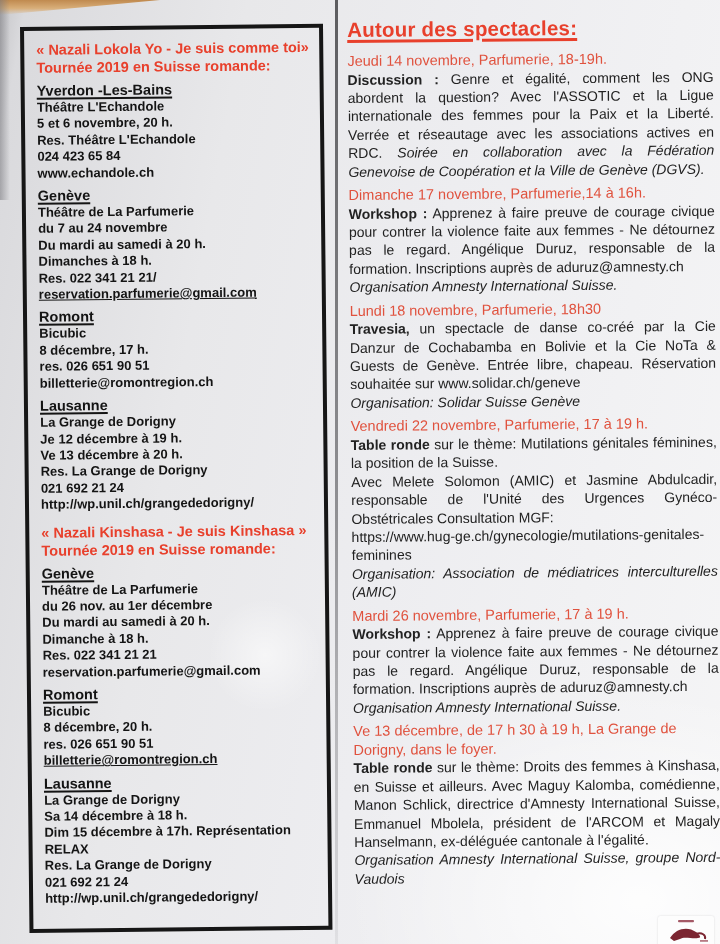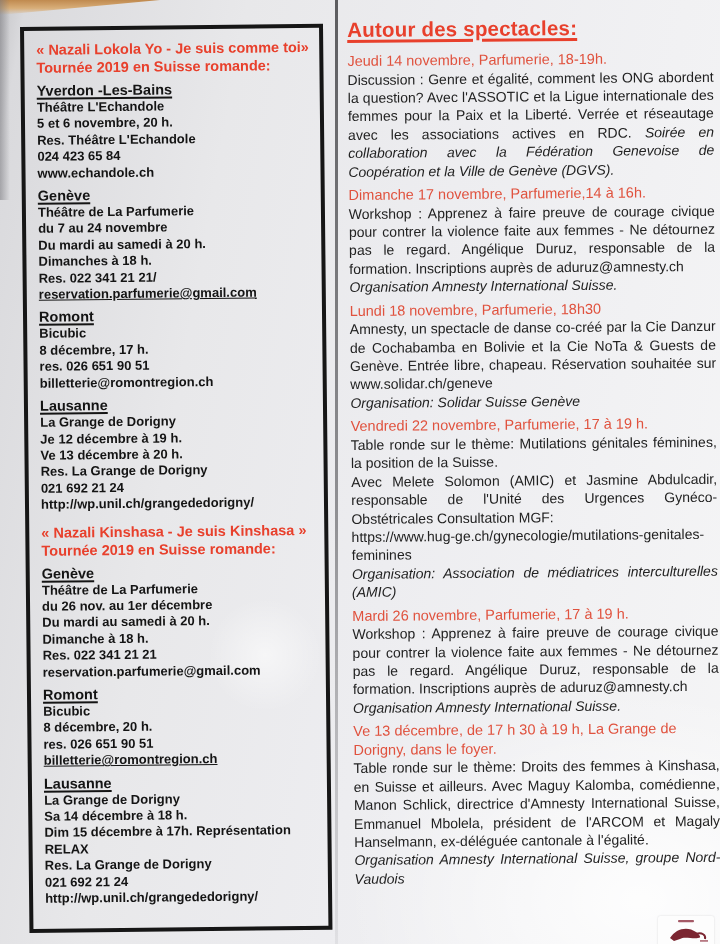--- a/index.html
+++ b/index.html
@@ -50,21 +50,21 @@
     color:#222;
   }
   .main-heading{
     color:var(--accent,#e8402c);font-weight:bold;font-size:20.5px;margin:4px 0 10px;
     text-decoration:underline;text-decoration-thickness:2.5px;text-underline-offset:3px;
     letter-spacing:.2px;
   }
   .event{margin-bottom:2px;}
   .event-date{color:var(--date-red,#e2533f);font-size:14.5px;line-height:18.6px;margin-top:5px;}
   .event-body{font-size:14px;line-height:18.4px;text-align:justify;}
-  .event-body .b{font-weight:normal;}
+  .event-body .b{font-weight:bold;}
   .event-body .i{font-style:italic;}
 
   
   .corner-logo{position:absolute;right:6px;bottom:-6px;width:56px;height:34px;
     background:#fdfdfd;border-radius:2px;box-shadow:0 0 2px rgba(0,0,0,.15);}
   .corner-logo svg{display:block;}
 </style>
 </head>
 <body>
 
@@ -140,21 +140,21 @@
     <div class="event-body"><span class="b">Discussion :</span><span class=""> Genre et égalité, comment les ONG abordent la question? Avec l'ASSOTIC et la Ligue internationale des femmes pour la Paix et la Liberté. Verrée et réseautage avec les associations actives en RDC. </span><span class="i">Soirée en collaboration avec la Fédération Genevoise de Coopération et la Ville de Genève (DGVS).</span></div>
   </div>
 
   <div class="event">
     <div class="event-date">Dimanche 17 novembre, Parfumerie,14 à 16h.</div>
     <div class="event-body"><span class="b">Workshop :</span><span class=""> Apprenez à faire preuve de courage civique pour contrer la violence faite aux femmes - Ne détournez pas le regard. Angélique Duruz, responsable de la formation. Inscriptions auprès de aduruz@amnesty.ch</span><br><span class="i">Organisation Amnesty International Suisse.</span></div>
   </div>
 
   <div class="event">
     <div class="event-date">Lundi 18 novembre, Parfumerie, 18h30</div>
-    <div class="event-body"><span class="b">Amnesty,</span><span class=""> un spectacle de danse co-créé par la Cie Danzur de Cochabamba en Bolivie et la Cie NoTa &amp; Guests de Genève. Entrée libre, chapeau. Réservation souhaitée sur www.solidar.ch/geneve</span><br><span class="i">Organisation: Solidar Suisse Genève</span></div>
+    <div class="event-body"><span class="b">Travesia,</span><span class=""> un spectacle de danse co-créé par la Cie Danzur de Cochabamba en Bolivie et la Cie NoTa &amp; Guests de Genève. Entrée libre, chapeau. Réservation souhaitée sur www.solidar.ch/geneve</span><br><span class="i">Organisation: Solidar Suisse Genève</span></div>
   </div>
 
   <div class="event">
     <div class="event-date">Vendredi 22 novembre, Parfumerie, 17 à 19 h.</div>
     <div class="event-body"><span class="b">Table ronde</span><span class=""> sur le thème: Mutilations génitales féminines, la position de la Suisse.</span><br><span class="">Avec Melete Solomon (AMIC) et Jasmine Abdulcadir, responsable de l'Unité des Urgences Gynéco-Obstétricales Consultation MGF:</span><br><span class="">https://www.hug-ge.ch/gynecologie/mutilations-genitales-feminines</span><br><span class="i">Organisation: Association de médiatrices interculturelles (AMIC)</span></div>
   </div>
 
   <div class="event">
     <div class="event-date">Mardi 26 novembre, Parfumerie, 17 à 19 h.</div>
     <div class="event-body"><span class="b">Workshop :</span><span class=""> Apprenez à faire preuve de courage civique pour contrer la violence faite aux femmes - Ne détournez pas le regard. Angélique Duruz, responsable de la formation. Inscriptions auprès de aduruz@amnesty.ch</span><br><span class="i">Organisation Amnesty International Suisse.</span></div>

